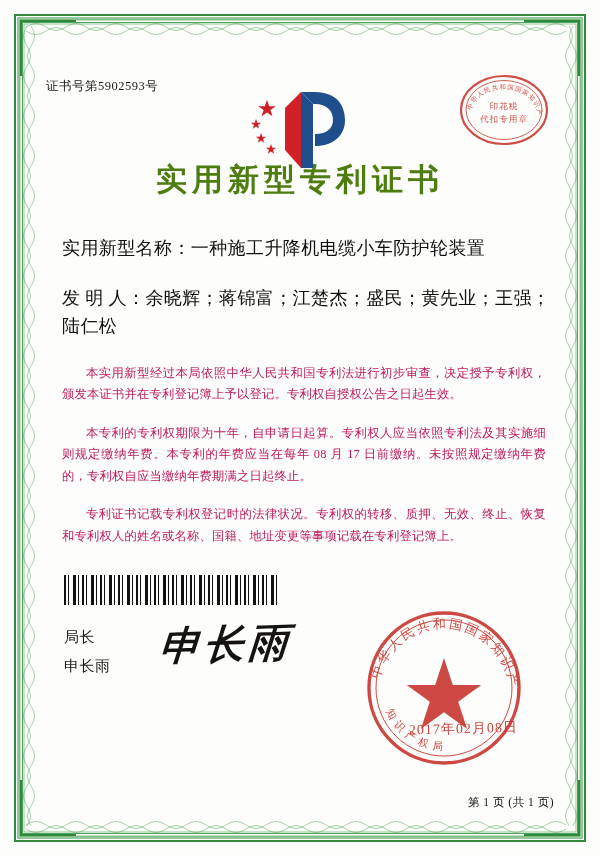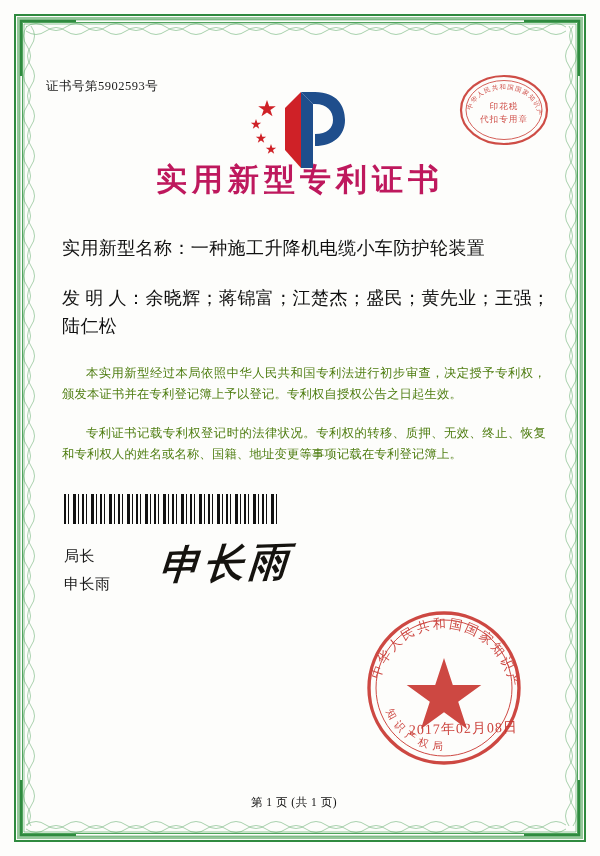--- a/index.html
+++ b/index.html
@@ -117,21 +117,21 @@
     height: 92px;
   }
   .seal-top svg { display: block; }
 
   .title {
     margin-top: 64px;
     text-align: center;
     font-size: 31px;
     font-weight: bold;
     letter-spacing: 5px;
-    color: #be185d;
+    color: #4d7c0f;
     font-family: "Liberation Serif", "DejaVu Serif", serif;
   }
 
   .fields {
     margin-top: 34px;
     padding-left: 16px;
   }
   .field {
     font-size: 18px;
     line-height: 1.55;
@@ -145,21 +145,21 @@
   .paragraphs {
     margin-top: 6px;
     padding-left: 16px;
     padding-right: 8px;
   }
   .para {
     font-size: 12.3px;
     line-height: 1.75;
     text-indent: 24px;
     text-align: justify;
-    color: #4d7c0f;
+    color: #be185d;
     letter-spacing: 0.2px;
     margin: 17px 0 2px 0;
   }
 
   
   .barcode {
     margin-top: 28px;
     margin-left: 18px;
     height: 30px;
     width: 215px;
@@ -215,23 +215,23 @@
     color: #c8352e;
     letter-spacing: 1px;
     font-family: "Liberation Serif", "DejaVu Serif", serif;
     transform: rotate(-1.5deg);
     opacity: 0.92;
   }
 
   .footer {
     position: absolute;
     left: 0;
-    right: 12px;
+    right: 0;
     bottom: 2px;
-    text-align: center;
+    text-align: right;
     font-size: 11.5px;
     color: #111;
     letter-spacing: 0.5px;
   }
 </style>
 </head>
 <body>
 
 <div class="page">
 
@@ -314,20 +314,21 @@
       <div class="field">
         <span class="lbl">实用新型名称：</span><span class="val">一种施工升降机电缆小车防护轮装置</span>
       </div>
       <div class="field">
         <span class="lbl">发 明 人：</span><span class="val">余晓辉；蒋锦富；江楚杰；盛民；黄先业；王强；陆仁松</span>
       </div>
     </div>
 
     <div class="paragraphs">
       <p class="para">本实用新型经过本局依照中华人民共和国专利法进行初步审查，决定授予专利权，颁发本证书并在专利登记簿上予以登记。专利权自授权公告之日起生效。</p>
+      <p class="para">本专利的专利权期限为十年，自申请日起算。专利权人应当依照专利法及其实施细则规定缴纳年费。本专利的年费应当在每年 08 月 17 日前缴纳。未按照规定缴纳年费的，专利权自应当缴纳年费期满之日起终止。</p>
       <p class="para">专利证书记载专利权登记时的法律状况。专利权的转移、质押、无效、终止、恢复和专利权人的姓名或名称、国籍、地址变更等事项记载在专利登记簿上。</p>
     </div>
 
     <div class="barcode"></div>
 
     <div class="sign-block">
       <div class="sign-labels">
         <div>局长</div>
         <div>申长雨</div>
       </div>

